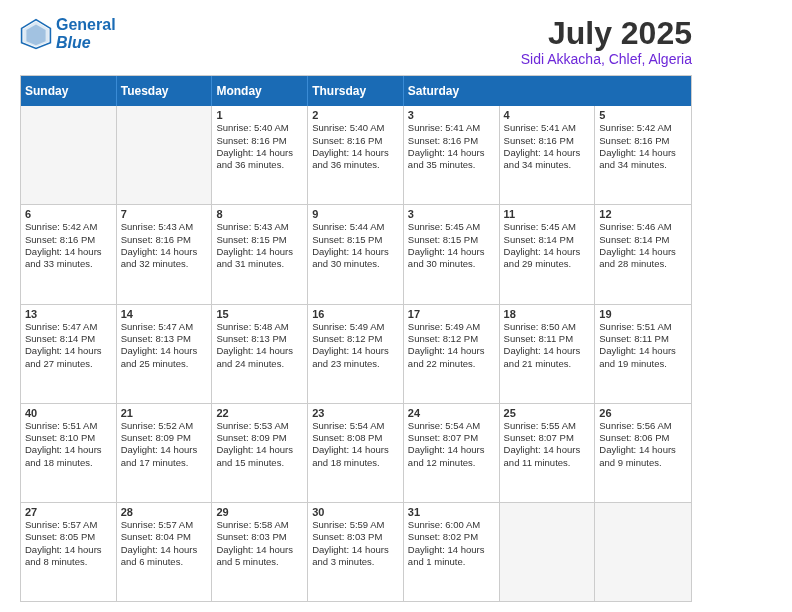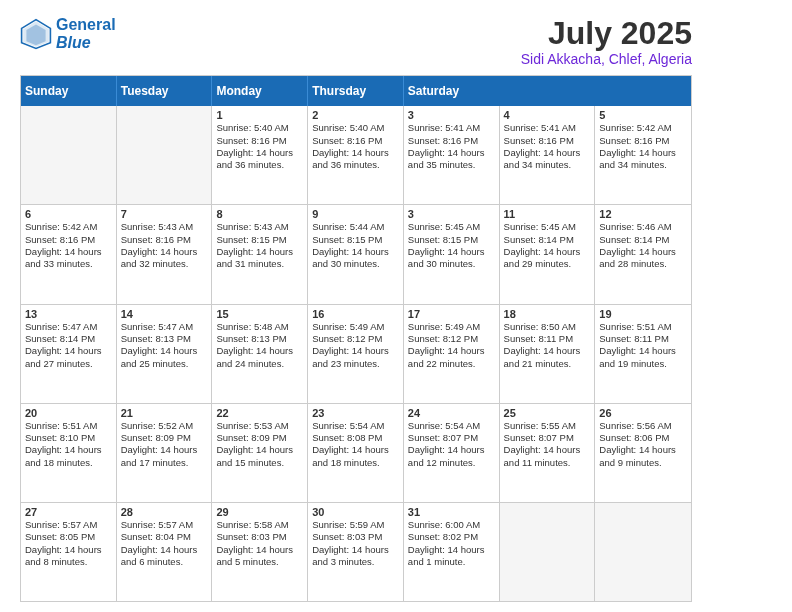--- a/index.html
+++ b/index.html
@@ -268,21 +268,21 @@
           <div class="cal-cell">
             <span class="day-num">19</span>
             <span class="cell-line">Sunrise: 5:51 AM</span>
             <span class="cell-line">Sunset: 8:11 PM</span>
             <span class="cell-line">Daylight: 14 hours</span>
             <span class="cell-line">and 19 minutes.</span>
           </div>
         </div>
         <div class="cal-row">
           <div class="cal-cell">
-            <span class="day-num">20</span>
+            <span class="day-num">40</span>
             <span class="cell-line">Sunrise: 5:51 AM</span>
             <span class="cell-line">Sunset: 8:10 PM</span>
             <span class="cell-line">Daylight: 14 hours</span>
             <span class="cell-line">and 18 minutes.</span>
           </div>
           <div class="cal-cell">
             <span class="day-num">21</span>
             <span class="cell-line">Sunrise: 5:52 AM</span>
             <span class="cell-line">Sunset: 8:09 PM</span>
             <span class="cell-line">Daylight: 14 hours</span>

